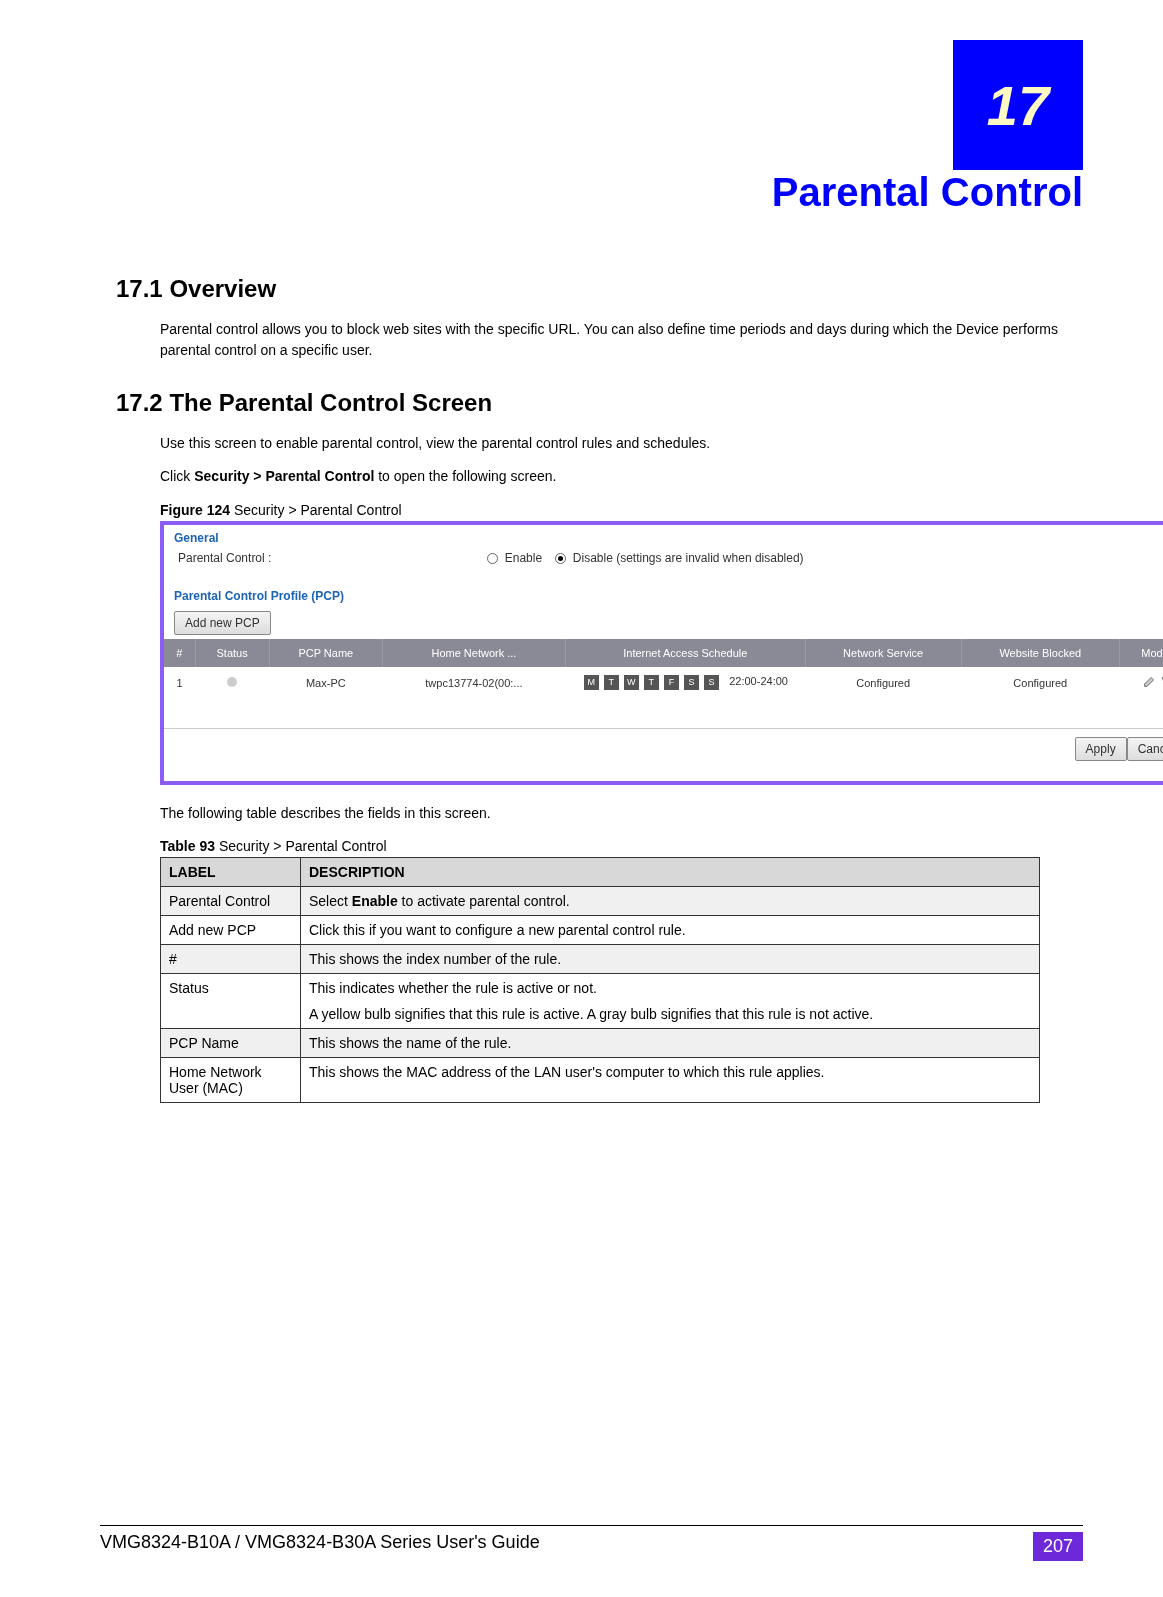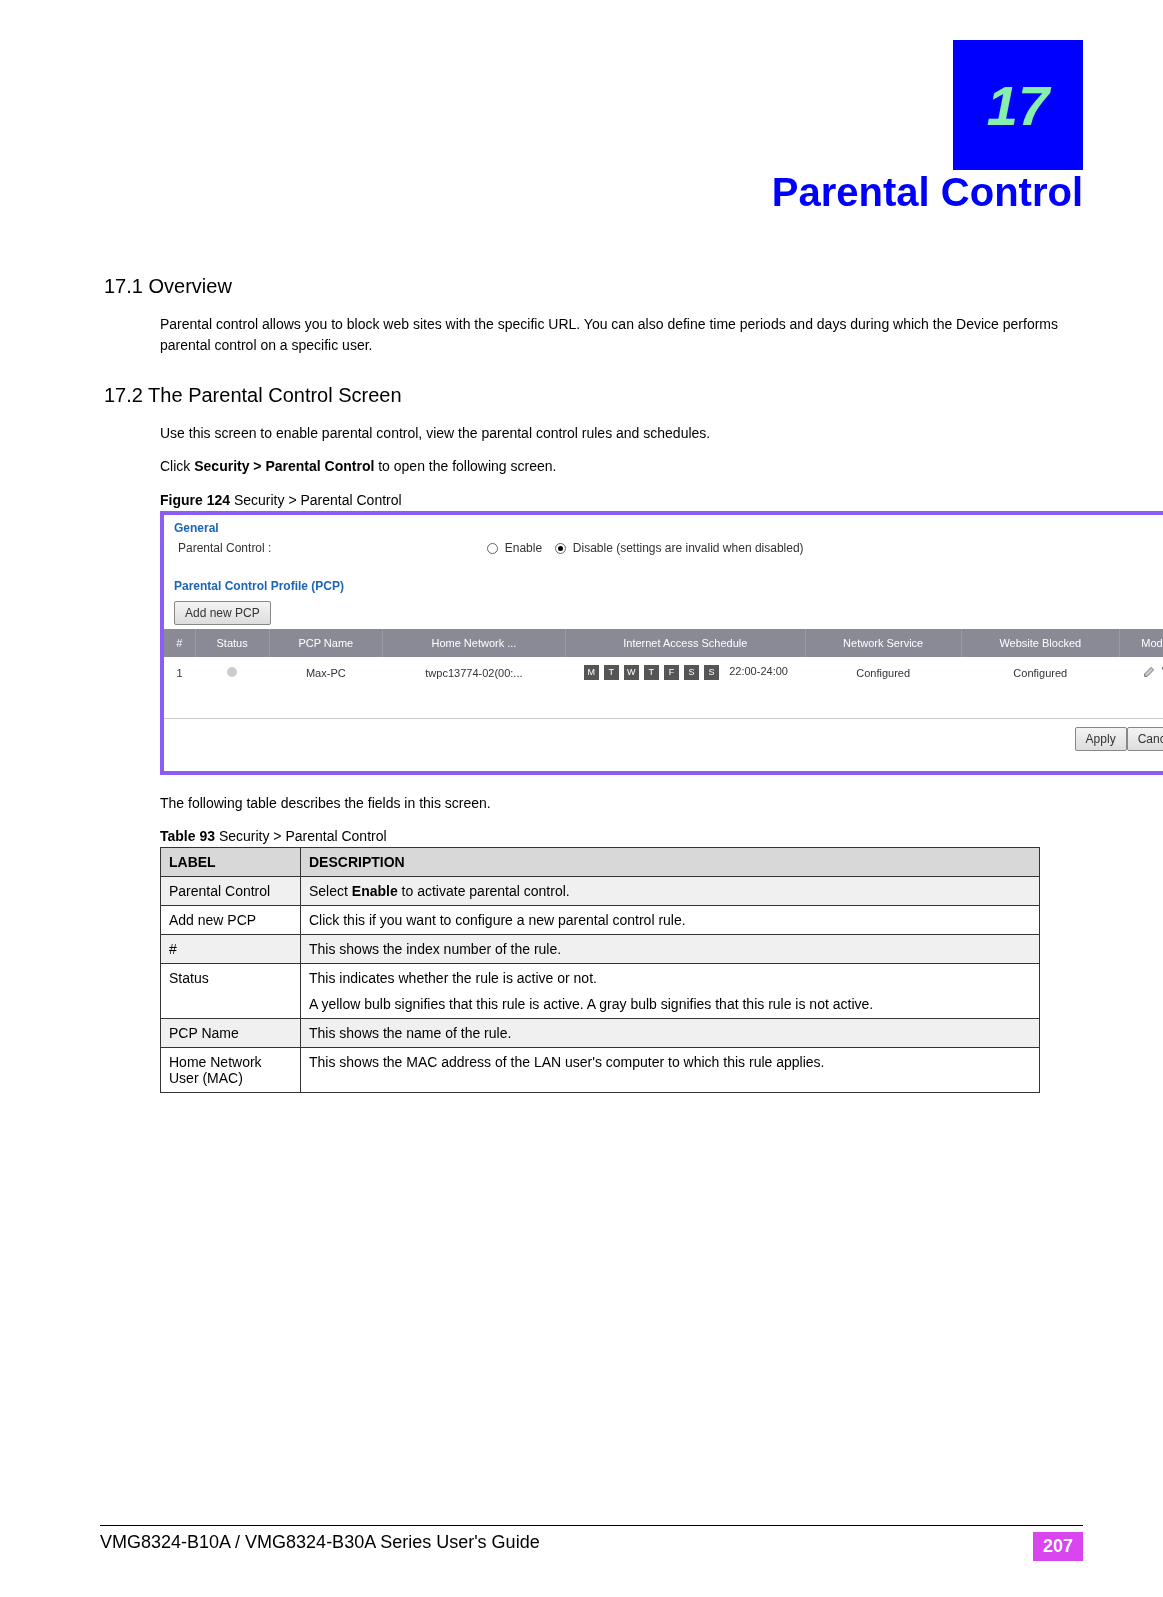--- a/index.html
+++ b/index.html
@@ -15,40 +15,40 @@
   }
   .chapter-box {
     float:right;
     width:130px; height:130px;
     background:#0000ff;
     display:flex;
     align-items:center;
     justify-content:center;
   }
   .chapter-box span {
-    color:#86efac;
+    color:#fef9c3;
     font-size:56px;
     font-weight:bold;
     font-style:italic;
     text-align:center;
     font-family:Arial, sans-serif;
   }
   .chapter-title {
     clear:both;
     text-align:right;
     color:#0000ff;
     font-size:40px;
     font-weight:bold;
     margin-top:30px;
     margin-bottom:60px;
   }
   h2.section {
-    font-size:20px;
-    font-weight:normal;
-    margin:28px 0 16px 4px;
+    font-size:24px;
+    font-weight:bold;
+    margin:28px 0 16px 16px;
   }
   .body-text {
     margin-left:60px;
     font-size:14px;
     line-height:1.5;
     margin-bottom:14px;
   }
   .click-text { margin-left:60px; font-size:14px; margin-bottom:18px; }
   .bold { font-weight:bold; }
   .figure-label {
@@ -189,22 +189,22 @@
     left:0; right:0;
     bottom:36px;
     border-top:1px solid #000;
     margin:0 80px 0 100px;
     display:flex;
     justify-content:space-between;
     padding-top:6px;
     font-size:18px;
   }
   .footer .pagenum {
-    background:#d946ef; color:#fff;
-    font-weight:bold;
+    background:#6d28d9; color:#fff;
+    font-weight:normal;
     padding:4px 10px;
   }
 </style>
 </head>
 <body>
 
 <div class="page">
 
   <div class="chapter-box">
     <span>17</span>

